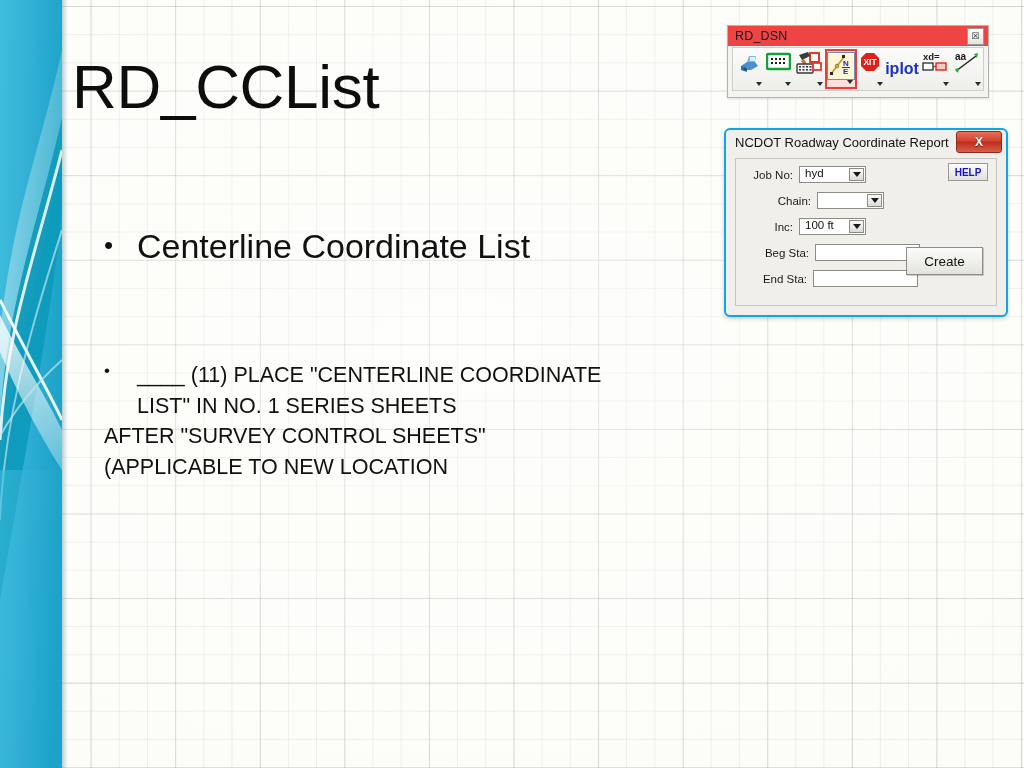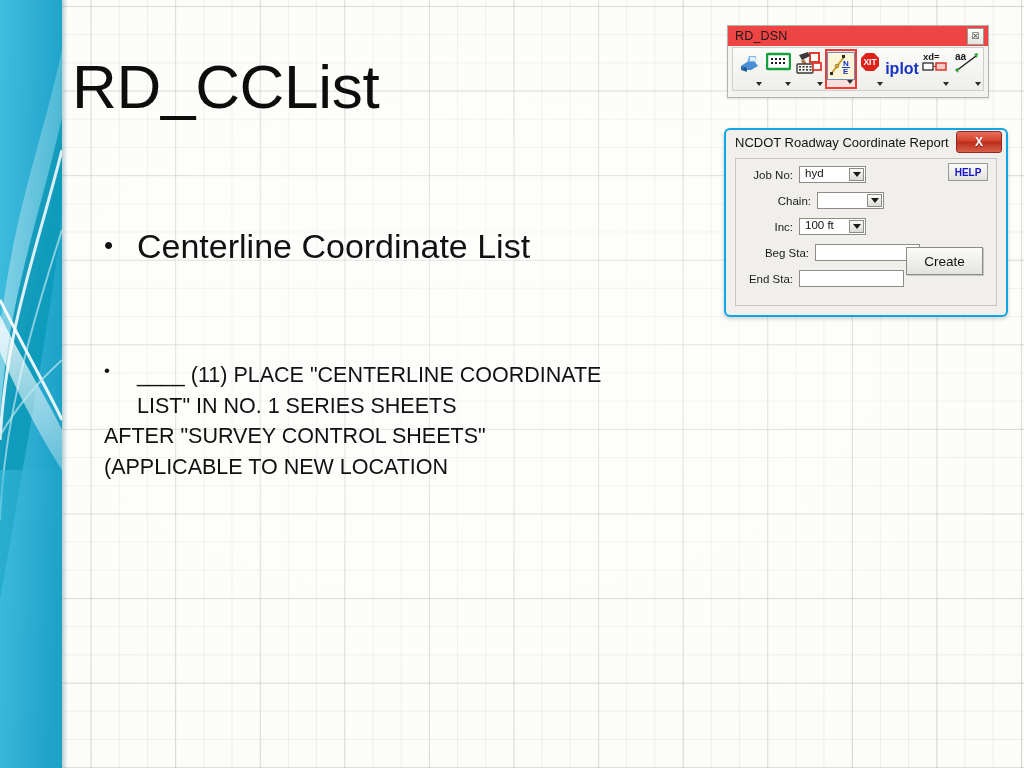--- a/index.html
+++ b/index.html
@@ -582,21 +582,21 @@
               <i></i>
             </span>
         </span>
       </div>
 
       <div class="frm-row" style="left:18px; top:85px;">
         <span class="frm-label">Beg Sta:</span>
         <span class="textbox"></span>
       </div>
 
-      <div class="frm-row" style="left:2px; top:111px;">
+      <div class="frm-row" style="left:16px; top:111px;">
         <span class="frm-label">End Sta:</span>
         <span class="textbox"></span>
       </div>
 
 
       <div id="create-btn">Create</div>
 
     </div>
   </div>
 

